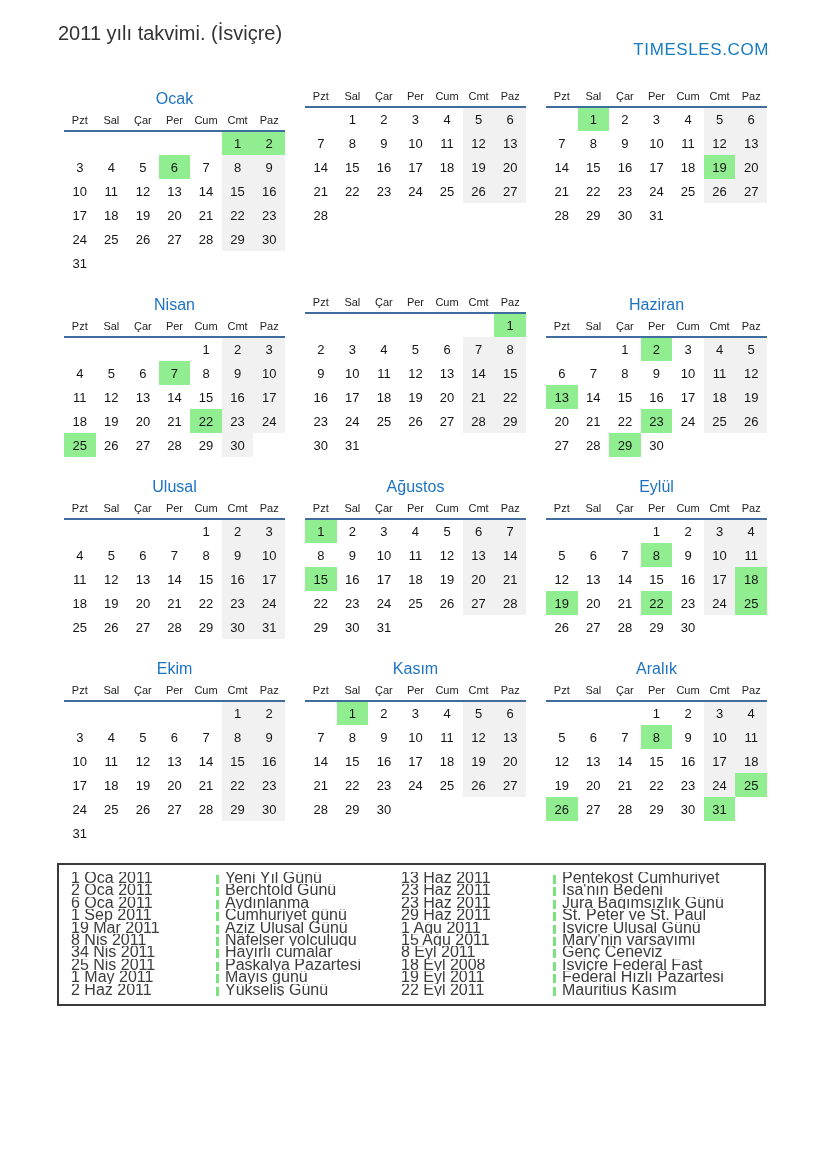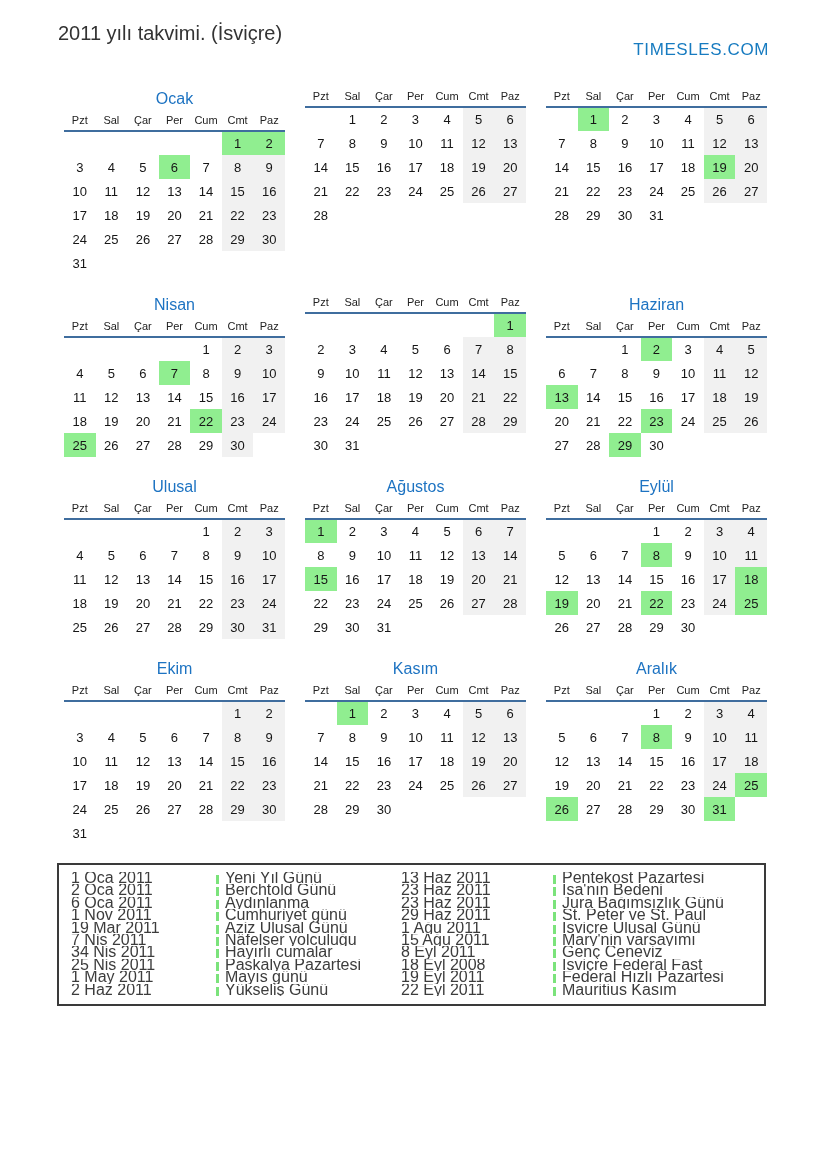--- a/index.html
+++ b/index.html
@@ -856,38 +856,38 @@
         </tbody>
       </table>
     </div>
   </div>
 
 <div class="legend-box">
   <div class="legend-grid">
       <div class="legend-date">1 Oca 2011</div>
       <div class="legend-name"><span class="legend-bar"></span><span>Yeni Yıl Günü</span></div>
       <div class="legend-date">13 Haz 2011</div>
-      <div class="legend-name"><span class="legend-bar"></span><span>Pentekost Pazartesi</span></div>
+      <div class="legend-name"><span class="legend-bar"></span><span>Pentekost Cumhuriyet</span></div>
       <div class="legend-date">2 Oca 2011</div>
       <div class="legend-name"><span class="legend-bar"></span><span>Berchtold Günü</span></div>
       <div class="legend-date">23 Haz 2011</div>
       <div class="legend-name"><span class="legend-bar"></span><span>İsa'nın Bedeni</span></div>
       <div class="legend-date">6 Oca 2011</div>
       <div class="legend-name"><span class="legend-bar"></span><span>Aydınlanma</span></div>
       <div class="legend-date">23 Haz 2011</div>
       <div class="legend-name"><span class="legend-bar"></span><span>Jura Bağımsızlık Günü</span></div>
-      <div class="legend-date">1 Nov 2011</div>
+      <div class="legend-date">1 Sep 2011</div>
       <div class="legend-name"><span class="legend-bar"></span><span>Cumhuriyet günü</span></div>
       <div class="legend-date">29 Haz 2011</div>
       <div class="legend-name"><span class="legend-bar"></span><span>St. Peter ve St. Paul</span></div>
       <div class="legend-date">19 Mar 2011</div>
       <div class="legend-name"><span class="legend-bar"></span><span>Aziz Ulusal Günü</span></div>
       <div class="legend-date">1 Ağu 2011</div>
       <div class="legend-name"><span class="legend-bar"></span><span>İsviçre Ulusal Günü</span></div>
-      <div class="legend-date">7 Nis 2011</div>
+      <div class="legend-date">8 Nis 2011</div>
       <div class="legend-name"><span class="legend-bar"></span><span>Näfelser yolculuğu</span></div>
       <div class="legend-date">15 Ağu 2011</div>
       <div class="legend-name"><span class="legend-bar"></span><span>Mary'nin varsayımı</span></div>
       <div class="legend-date">34 Nis 2011</div>
       <div class="legend-name"><span class="legend-bar"></span><span>Hayırlı cumalar</span></div>
       <div class="legend-date">8 Eyl 2011</div>
       <div class="legend-name"><span class="legend-bar"></span><span>Genç Ceneviz</span></div>
       <div class="legend-date">25 Nis 2011</div>
       <div class="legend-name"><span class="legend-bar"></span><span>Paskalya Pazartesi</span></div>
       <div class="legend-date">18 Eyl 2008</div>

